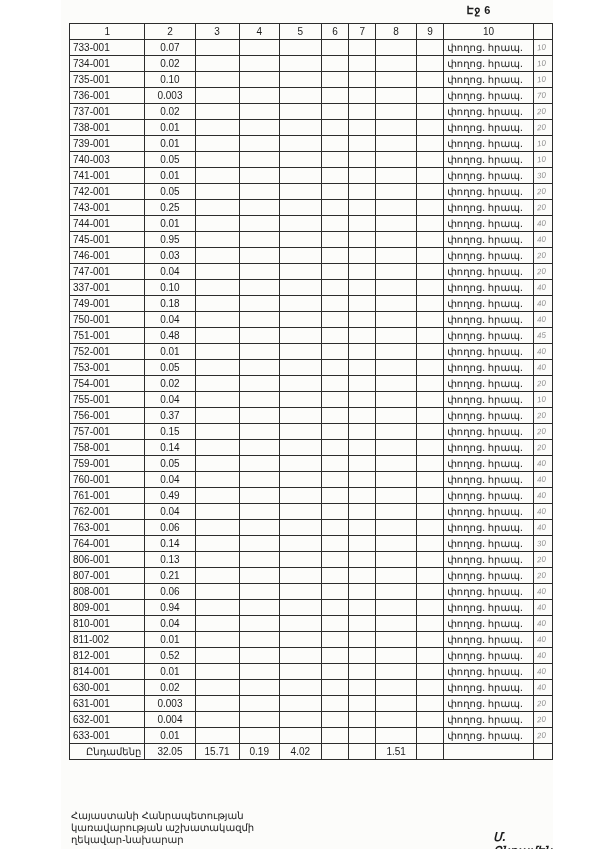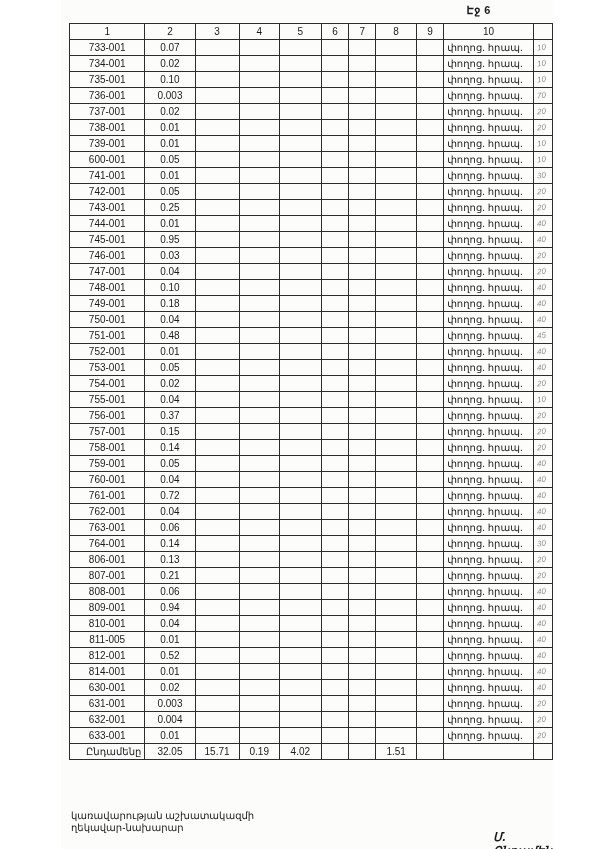--- a/index.html
+++ b/index.html
@@ -37,21 +37,21 @@
     padding: 0 3px;
     white-space: nowrap;
     overflow: hidden;
     font-weight: normal;
   }
   th.c1 { width: 64px; } th.c2 { width: 68px; } th.c3 { width: 56px; }
   th.c4 { width: 54px; } th.c5 { width: 57px; } th.c6 { width: 42px; }
   th.c7 { width: 42px; } th.c8 { width: 54px; } th.c9 { width: 42px; }
   th.c10 { width: 97px; }
   th { text-align: center; }
-  td.c1 { text-align: center; padding-left: 4px; }
+  td.c1 { text-align: left; padding-left: 4px; }
   td.c2 { text-align: center; }
   td.c10 { text-align: left; font-size: 9.5px; }
   th.note-cell, td.note-cell {
     border: none;
     width: 22px;
     background: transparent;
     padding: 0 0 0 4px;
   }
   td.note-cell span {
     display: inline-block;
@@ -188,21 +188,21 @@
           <td class="c4"></td>
           <td class="c5"></td>
           <td class="c6"></td>
           <td class="c7"></td>
           <td class="c8"></td>
           <td class="c9"></td>
           <td class="c10">փողոց. հրապ.</td>
           <td class="note-cell"><span>10</span></td>
         </tr>
         <tr>
-          <td class="c1">600-001</td>
+          <td class="c1">740-003</td>
           <td class="c2">0.05</td>
           <td class="c3"></td>
           <td class="c4"></td>
           <td class="c5"></td>
           <td class="c6"></td>
           <td class="c7"></td>
           <td class="c8"></td>
           <td class="c9"></td>
           <td class="c10">փողոց. հրապ.</td>
           <td class="note-cell"><span>10</span></td>
@@ -292,21 +292,21 @@
           <td class="c4"></td>
           <td class="c5"></td>
           <td class="c6"></td>
           <td class="c7"></td>
           <td class="c8"></td>
           <td class="c9"></td>
           <td class="c10">փողոց. հրապ.</td>
           <td class="note-cell"><span>20</span></td>
         </tr>
         <tr>
-          <td class="c1">748-001</td>
+          <td class="c1">337-001</td>
           <td class="c2">0.10</td>
           <td class="c3"></td>
           <td class="c4"></td>
           <td class="c5"></td>
           <td class="c6"></td>
           <td class="c7"></td>
           <td class="c8"></td>
           <td class="c9"></td>
           <td class="c10">փողոց. հրապ.</td>
           <td class="note-cell"><span>40</span></td>
@@ -462,21 +462,21 @@
           <td class="c5"></td>
           <td class="c6"></td>
           <td class="c7"></td>
           <td class="c8"></td>
           <td class="c9"></td>
           <td class="c10">փողոց. հրապ.</td>
           <td class="note-cell"><span>40</span></td>
         </tr>
         <tr>
           <td class="c1">761-001</td>
-          <td class="c2">0.72</td>
+          <td class="c2">0.49</td>
           <td class="c3"></td>
           <td class="c4"></td>
           <td class="c5"></td>
           <td class="c6"></td>
           <td class="c7"></td>
           <td class="c8"></td>
           <td class="c9"></td>
           <td class="c10">փողոց. հրապ.</td>
           <td class="note-cell"><span>40</span></td>
         </tr>
@@ -578,21 +578,21 @@
           <td class="c4"></td>
           <td class="c5"></td>
           <td class="c6"></td>
           <td class="c7"></td>
           <td class="c8"></td>
           <td class="c9"></td>
           <td class="c10">փողոց. հրապ.</td>
           <td class="note-cell"><span>40</span></td>
         </tr>
         <tr>
-          <td class="c1">811-005</td>
+          <td class="c1">811-002</td>
           <td class="c2">0.01</td>
           <td class="c3"></td>
           <td class="c4"></td>
           <td class="c5"></td>
           <td class="c6"></td>
           <td class="c7"></td>
           <td class="c8"></td>
           <td class="c9"></td>
           <td class="c10">փողոց. հրապ.</td>
           <td class="note-cell"><span>40</span></td>
@@ -685,19 +685,20 @@
           <td class="c7 num"></td>
           <td class="c8 num">1.51</td>
           <td class="c9 num"></td>
           <td class="c10 num"></td>
           <td class="note-cell"></td>
         </tr>
       </tbody>
   </table>
 
   <div class="footer-org">
+    <div>Հայաստանի Հանրապետության</div>
     <div>կառավարության աշխատակազմի</div>
     <div>ղեկավար-նախարար</div>
   </div>
 
   <div class="footer-sig">Մ. Ընդամենը</div>
 
 </div>
 
 </body></html>

